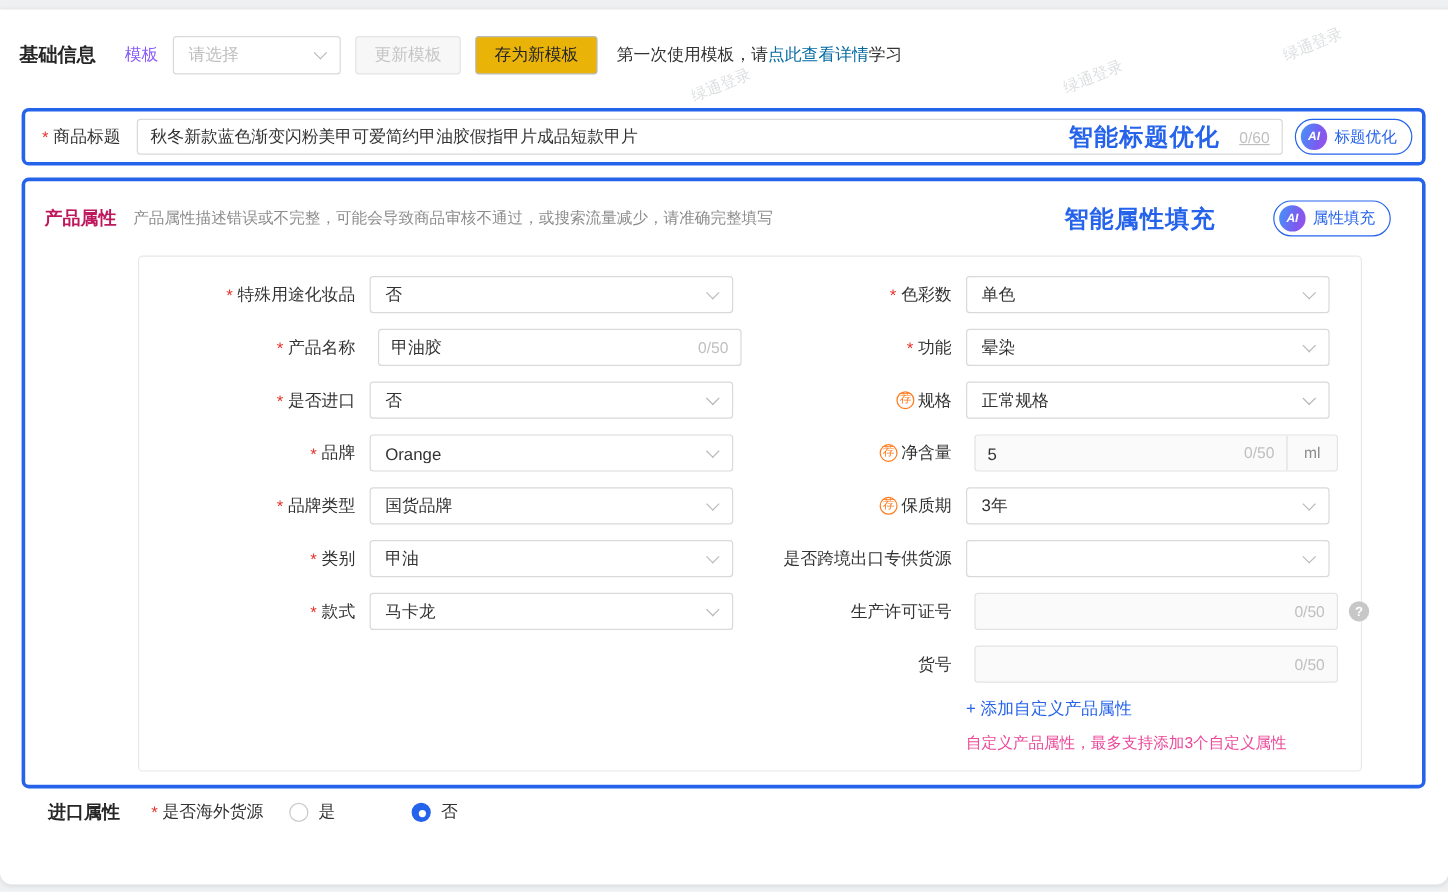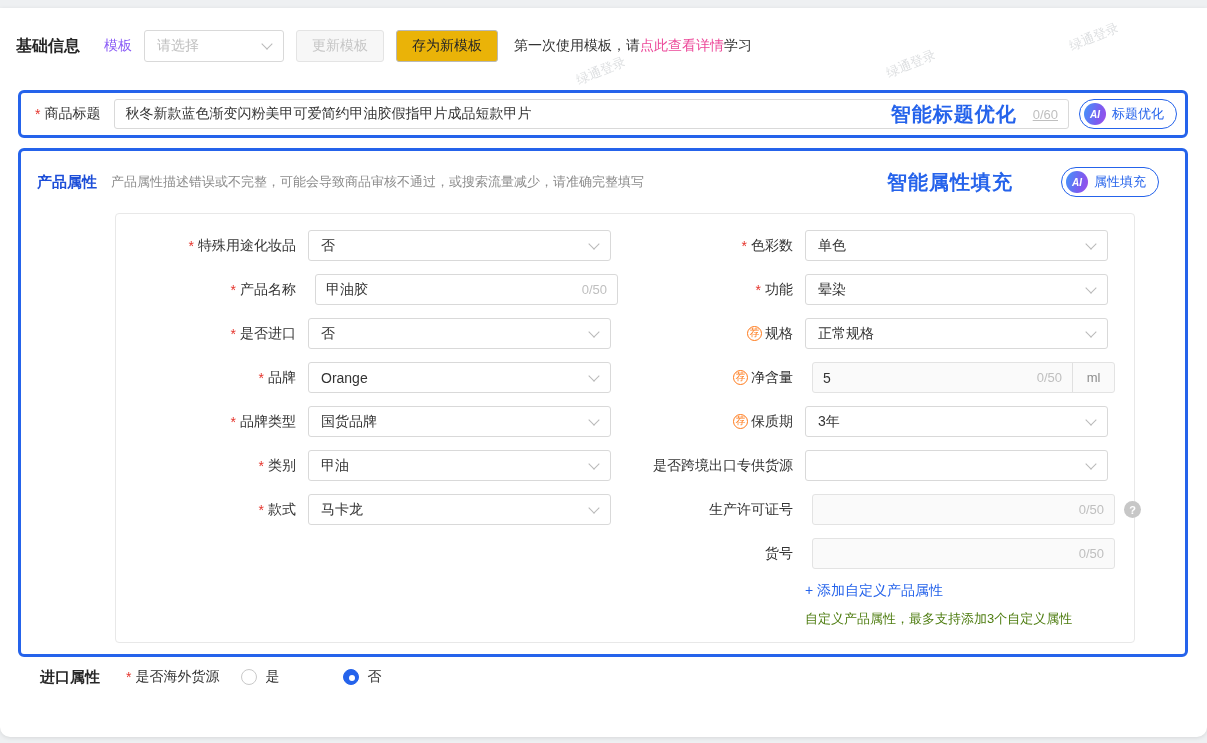--- a/index.html
+++ b/index.html
@@ -12,42 +12,42 @@
   
   .header-row { position:absolute; top:22px; left:16px; height:32px; display:flex; align-items:center; }
   .page-title { font-size:16px; font-weight:700; color:#262626; }
   .tpl-label { margin-left:24px; font-size:14px; color:#8b5cf6; }
   .tpl-select { margin-left:12px; width:140px; height:32px; border:1px solid #d9d9d9; border-radius:3px; background:#fff; display:flex; align-items:center; padding:0 12px; cursor:pointer; }
   .tpl-select .ph { flex:1; font-size:14px; color:#bfbfbf; }
   .btn { margin-left:12px; height:32px; padding:0 15px; font-size:14px; border-radius:3px; display:flex; align-items:center; cursor:pointer; }
   .btn.disabled { background:#f7f7f7; border:1px solid #e4e4e4; color:#c6c6c6; cursor:not-allowed; }
   .btn.plain { background:#eab308; border:1px solid #b9b9b9; color:#262626; }
   .help-text { margin-left:16px; font-size:14px; color:#333; }
-  .link { color:#ec4899; cursor:pointer; }
+  .link { color:#0369a1; cursor:pointer; }
 
   
   .hl-sec { position:absolute; left:18px; right:19px; border:3px solid #2563eb; border-radius:6px; background:#fff; }
   .sec1 { top:82px; height:48px; display:flex; align-items:center; padding:0 8px 0 14px; }
   .sec2 { top:140px; height:509px; padding-top:16px; }
 
   .f-label { display:flex; align-items:center; font-size:14px; color:#333; white-space:nowrap; }
   .star { color:#e5342c; margin-right:4px; font-size:14px; }
 
   .title-input { flex:1; height:30px; border:1px solid #d9d9d9; border-radius:3px; background:#fff; display:flex; align-items:center; padding:0 10px; margin-left:14px; cursor:text; }
   .title-val { flex:1; font-size:14px; color:#333; white-space:nowrap; overflow:hidden; }
   .overlay-blue { font-size:20px; font-weight:700; color:#2563eb; letter-spacing:1px; white-space:nowrap; }
   .title-input .overlay-blue { margin-right:16px; }
   .title-counter { color:#bfbfbf; font-size:13px;text-decoration:underline; }
 
   .ai-pill { display:flex; align-items:center; height:30px; border:1px solid #2563eb; border-radius:16px; background:#fff; padding:0 12px 0 4px; margin-left:10px; cursor:pointer; white-space:nowrap; }
   .ai-circle { width:22px; height:22px; border-radius:50%; background:linear-gradient(105deg,#4a8df8 10%,#7b5cf0 65%,#a04fe8); color:#fff; font-size:10px; font-weight:700; font-style:italic; display:flex; align-items:center; justify-content:center; }
   .ai-label { color:#2563eb; font-size:13px; margin-left:6px; }
 
   .sec2-header { display:flex; align-items:center; padding:0 26px 0 16px; }
-  .sec-title { font-size:15px; font-weight:700; color:#1d4ed8; white-space:nowrap; }
+  .sec-title { font-size:15px; font-weight:700; color:#be185d; white-space:nowrap; }
   .sec-desc { margin-left:14px; font-size:13px; color:#8c8c8c; white-space:nowrap; }
   .sec2-right { margin-left:auto; display:flex; align-items:center; }
   .sec2-right .ai-pill { margin-left:48px; }
 
   .panel { margin:16px 50px 0 94px; border:1px solid #e8e8e8; border-radius:4px; padding:16px 20px 14px; display:flex; justify-content:space-between; }
   .col-left .field-label { width:160px; }
   .col-right .field-label { width:175px; }
 
   .field-row { display:flex; align-items:center; margin-bottom:13px; position:relative; height:31px; }
   .field-label { display:flex; align-items:center; justify-content:flex-end; font-size:14px; color:#333; margin-right:12px; white-space:nowrap; }
@@ -57,21 +57,21 @@
   .input-box { padding:0 10px; cursor:text;margin-left:7px; }
   .input-box.muted { background:#fafafa; border-color:#e3e3e3; }
   .sel-val, .inp-val { flex:1; font-size:14px; color:#333; white-space:nowrap; overflow:hidden; }
   .chev { width:8px; height:8px; border-left:1.6px solid #b9b9b9; border-bottom:1.6px solid #b9b9b9; transform:rotate(-45deg); margin-top:-4px; flex:none; }
   .counter { font-size:13px; color:#bfbfbf; margin-left:8px; flex:none; }
   .unit { align-self:stretch; display:flex; align-items:center; justify-content:center; width:42px; border-left:1px solid #e0e0e0; margin:0 -10px 0 10px; color:#8c8c8c; font-size:13px; flex:none; }
   .help-icon { position:absolute; right:-26px; top:7px; width:17px; height:17px; border-radius:50%; background:#c7c7c7; color:#fff; font-size:11px; font-weight:700; display:flex; align-items:center; justify-content:center; cursor:pointer; }
 
   .custom-block { margin-left:187px; margin-top:7px; }
   .custom-link { font-size:14px; color:#2563eb; cursor:pointer; }
-  .custom-note { margin-top:10px; font-size:13px; color:#4d7c0f; }
+  .custom-note { margin-top:10px; font-size:13px; color:#ec4899; }
 
   .import-row { position:absolute; left:40px; top:657px; height:24px; display:flex; align-items:center; }
   .imp-title { font-size:15px; font-weight:700; color:#262626; }
   .import-row .f-label { margin-left:26px; }
   .radio-group { display:flex; align-items:center; }
   .radio-item { display:flex; align-items:center; margin-left:22px; cursor:pointer; }
   .radio-item + .radio-item { margin-left:64px; }
   .radio { width:16px; height:16px; border-radius:50%; border:1px solid #c9c9c9; background:#fff; position:relative; flex:none; }
   .radio.checked { background:#2563eb; border-color:#2563eb; }
   .radio.checked::after { content:''; position:absolute; left:5px; top:5px; width:6px; height:6px; border-radius:50%; background:#fff; }

